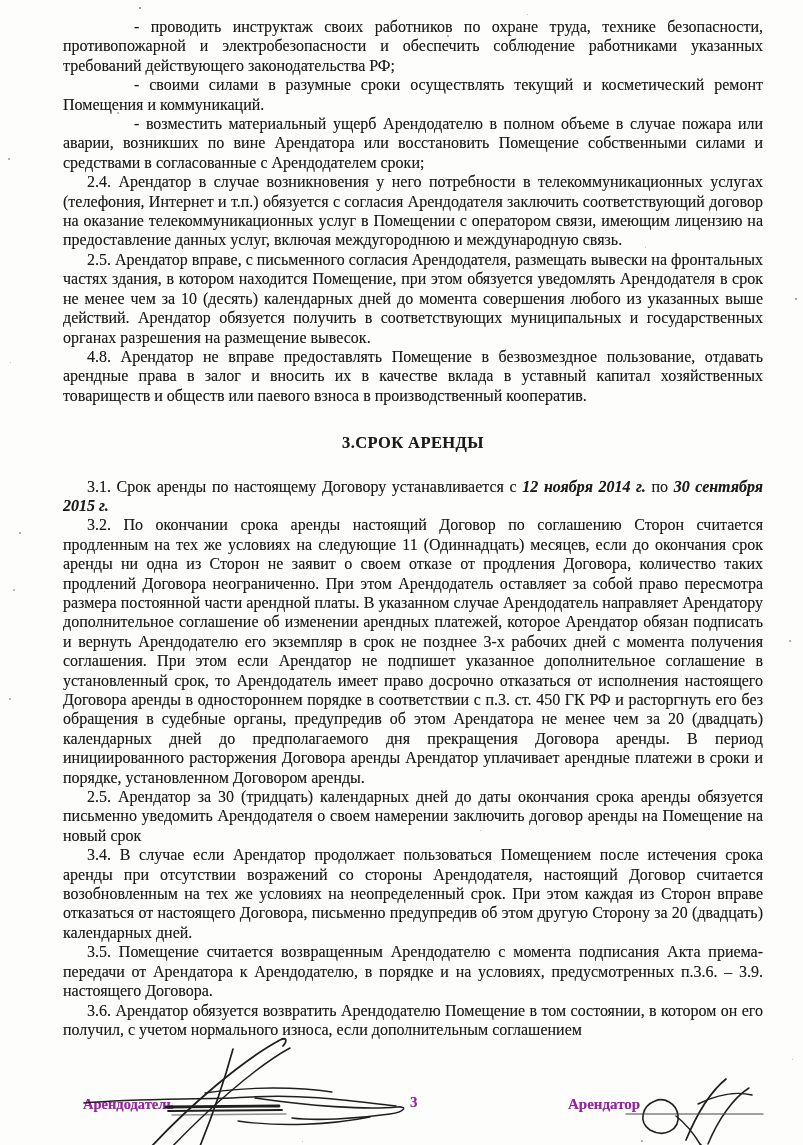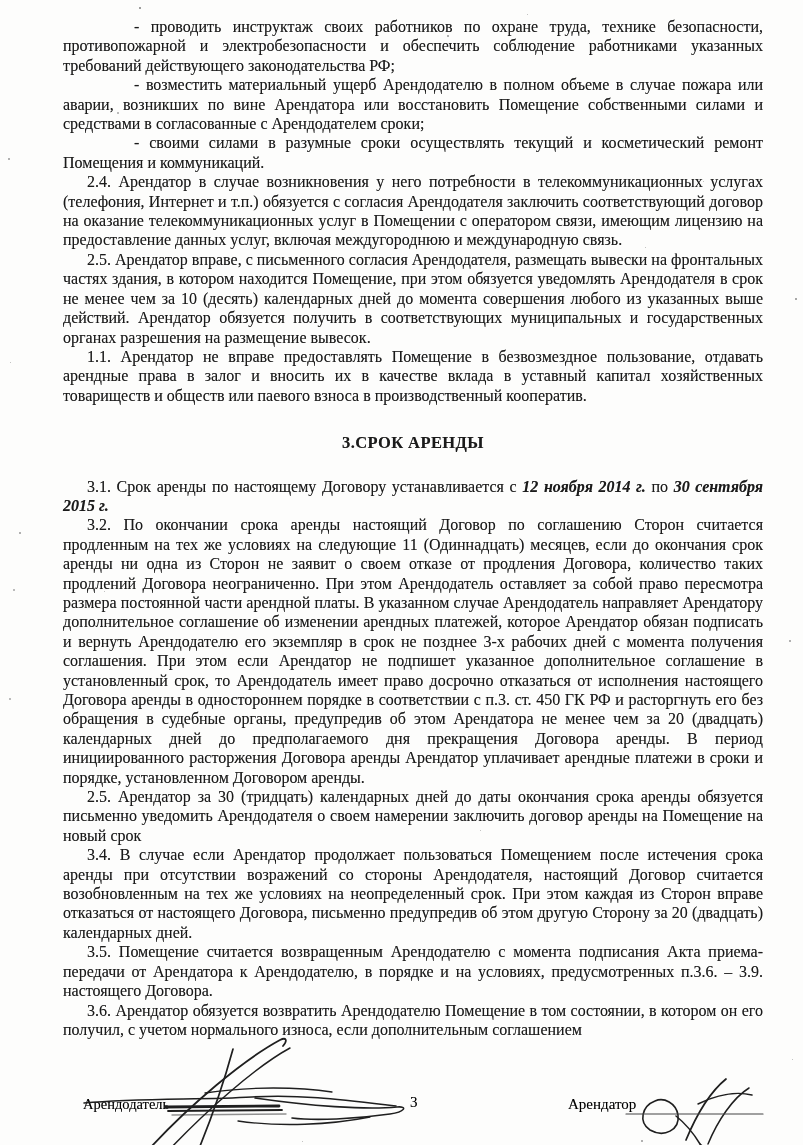--- a/index.html
+++ b/index.html
@@ -27,47 +27,48 @@
   .heading {
     margin: 28px 0 24px;
     text-align: center; text-indent: 0;
     font-size: 16.5px; font-weight: bold;
     letter-spacing: 0.4px;
   }
   .b { font-weight: bold; font-style: italic; }
   .footer-label {
     position: absolute;
     font-size: 14.5px;
-    color: #000000;
+    color: #a21caf;
     text-shadow: 0 0 0.6px rgba(20,20,20,0.4);
     white-space: nowrap;
+    font-weight: bold;
   }
   .landlord-label { left: 83px;  top: 1096px; }
   .page-num      { left: 410px; top: 1094px; font-size: 15px; }
   .tenant-label  { left: 568px; top: 1096px; font-size: 15px; text-align: center; }
   .sig-overlay {
     position: absolute; inset: 0;
     width: 803px; height: 1145px;
     pointer-events: none;
   }
   .noise { position: absolute; inset: 0; pointer-events: none; }
   .speck { position: absolute; border-radius: 50%; background: #000; }
 </style>
 </head>
 <body style="--paper: #fdfdfc; --ink: #1b1b1b;">
 
 <div class="page">
 
   <div class="body-text">
       <p class="para bullet"><span>- проводить инструктаж своих работников по охране труда, технике безопасности, противопожарной и электробезопасности и обеспечить соблюдение работниками указанных требований действующего законодательства РФ;</span></p>
+      <p class="para bullet"><span>- своими силами в разумные сроки осуществлять текущий и косметический ремонт Помещения и коммуникаций.</span></p>
       <p class="para bullet"><span>- возместить материальный ущерб Арендодателю в полном объеме в случае пожара или аварии, возникших по вине Арендатора или восстановить Помещение собственными силами и средствами в согласованные с Арендодателем сроки;</span></p>
-      <p class="para bullet"><span>- своими силами в разумные сроки осуществлять текущий и косметический ремонт Помещения и коммуникаций.</span></p>
       <p class="para"><span>2.4. Арендатор в случае возникновения у него потребности в телекоммуникационных услугах (телефония, Интернет и т.п.) обязуется с согласия Арендодателя заключить соответствующий договор на оказание телекоммуникационных услуг в Помещении с оператором связи, имеющим лицензию на предоставление данных услуг, включая междугороднюю и международную связь.</span></p>
       <p class="para"><span>2.5. Арендатор вправе, с письменного согласия Арендодателя, размещать вывески на фронтальных частях здания, в котором находится Помещение, при этом обязуется уведомлять Арендодателя в срок не менее чем за 10 (десять) календарных дней до момента совершения любого из указанных выше действий. Арендатор обязуется получить в соответствующих муниципальных и государственных органах разрешения на размещение вывесок.</span></p>
-      <p class="para"><span>1.1. Арендатор не вправе предоставлять Помещение в безвозмездное пользование, отдавать арендные права в залог и вносить их в качестве вклада в уставный капитал хозяйственных товариществ и обществ или паевого взноса в производственный кооператив.</span></p>
+      <p class="para"><span>4.8. Арендатор не вправе предоставлять Помещение в безвозмездное пользование, отдавать арендные права в залог и вносить их в качестве вклада в уставный капитал хозяйственных товариществ и обществ или паевого взноса в производственный кооператив.</span></p>
       <h2 class="heading"><span>3.СРОК АРЕНДЫ</span></h2>
       <p class="para"><span>3.1. Срок аренды по настоящему Договору устанавливается с </span><span class="b">12 ноября 2014 г.</span><span> по </span><span class="b">30 сентября 2015 г.</span></p>
       <p class="para"><span>3.2. По окончании срока аренды настоящий Договор по соглашению Сторон считается продленным на тех же условиях на следующие 11 (Одиннадцать) месяцев, если до окончания срок аренды ни одна из Сторон не заявит о своем отказе от продления Договора, количество таких продлений Договора неограниченно. При этом Арендодатель оставляет за собой право пересмотра размера постоянной части арендной платы. В указанном случае Арендодатель направляет Арендатору дополнительное соглашение об изменении арендных платежей, которое Арендатор обязан подписать и вернуть Арендодателю его экземпляр в срок не позднее 3-х рабочих дней с момента получения соглашения. При этом если Арендатор не подпишет указанное дополнительное соглашение в установленный срок, то Арендодатель имеет право досрочно отказаться от исполнения настоящего Договора аренды в одностороннем порядке в соответствии с п.3. ст. 450 ГК РФ и расторгнуть его без обращения в судебные органы, предупредив об этом Арендатора не менее чем за 20 (двадцать) календарных дней до предполагаемого дня прекращения Договора аренды. В период инициированного расторжения Договора аренды Арендатор уплачивает арендные платежи в сроки и порядке, установленном Договором аренды.</span></p>
       <p class="para"><span>2.5. Арендатор за 30 (тридцать) календарных дней до даты окончания срока аренды обязуется письменно уведомить Арендодателя о своем намерении заключить договор аренды на Помещение на новый срок</span></p>
       <p class="para"><span>3.4. В случае если Арендатор продолжает пользоваться Помещением после истечения срока аренды при отсутствии возражений со стороны Арендодателя, настоящий Договор считается возобновленным на тех же условиях на неопределенный срок. При этом каждая из Сторон вправе отказаться от настоящего Договора, письменно предупредив об этом другую Сторону за 20 (двадцать) календарных дней.</span></p>
       <p class="para"><span>3.5. Помещение считается возвращенным Арендодателю с момента подписания Акта приема-передачи от Арендатора к Арендодателю, в порядке и на условиях, предусмотренных п.3.6. – 3.9. настоящего Договора.</span></p>
       <p class="para"><span>3.6. Арендатор обязуется возвратить Арендодателю Помещение в том состоянии, в котором он его получил, с учетом нормального износа, если дополнительным соглашением</span></p>
     </div>
 
   <span class="footer-label landlord-label">Арендодатель</span>

